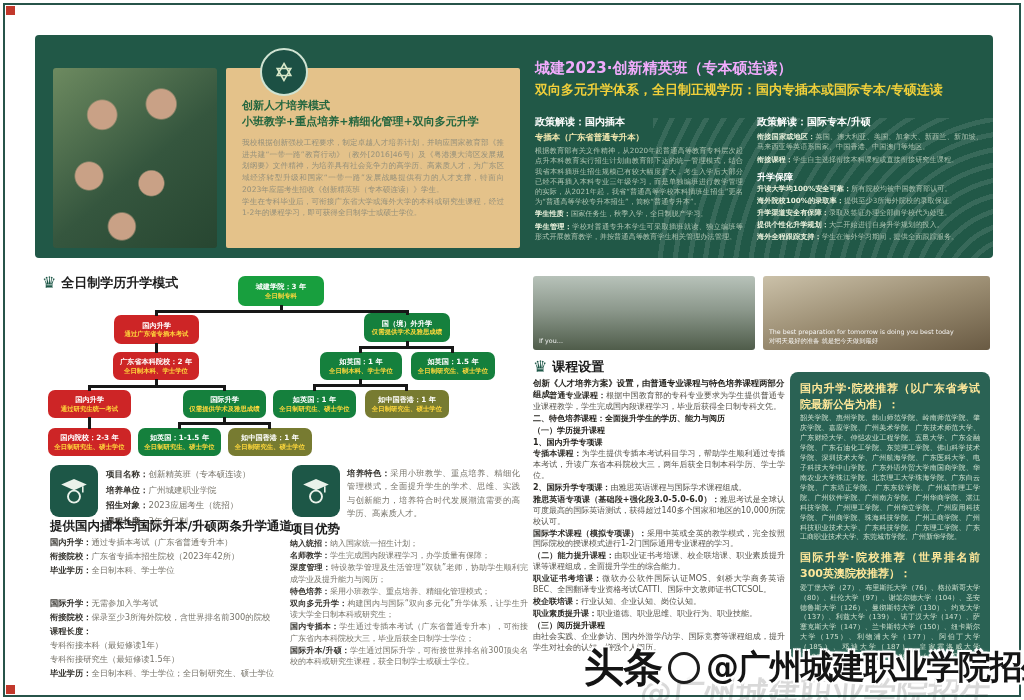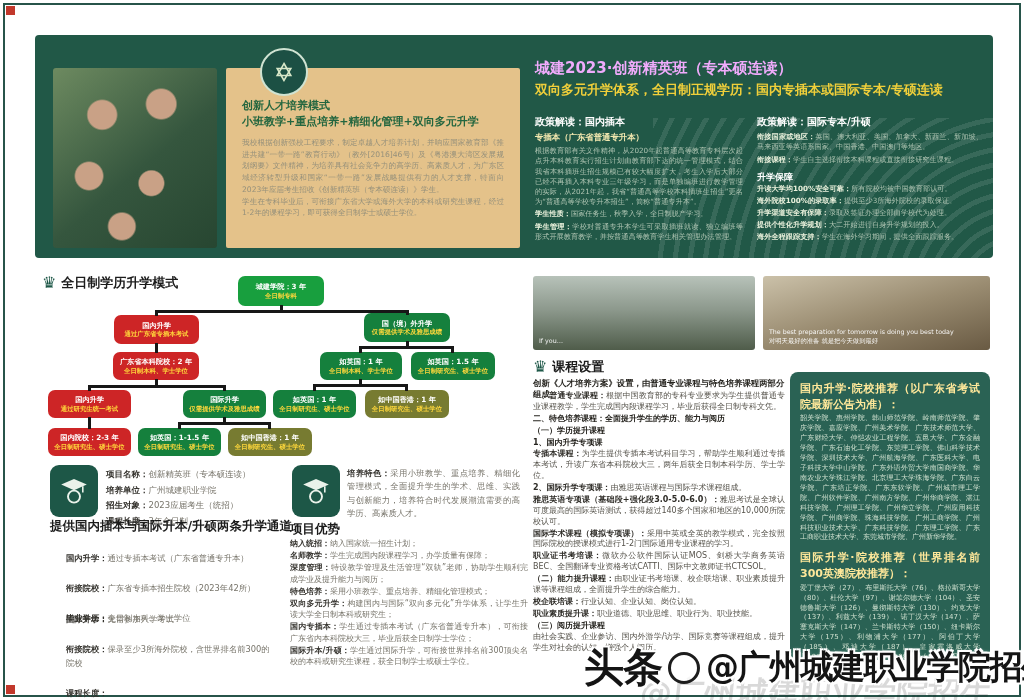--- a/index.html
+++ b/index.html
@@ -49,21 +49,21 @@
   .conn{position:absolute;background:#171717;}
 
   
   .cap-tile{position:absolute;width:48px;height:52px;background:#1d5747;border-radius:9px;
      display:flex;align-items:center;justify-content:center;}
   .info-rows{position:absolute;font-size:8.5px;line-height:1.85;color:#77746a;}
   .info-rows .lbl{color:#35332e;font-weight:bold;}
   .sec-title{position:absolute;font-size:12.5px;font-weight:bold;color:#1c1c1c;}
   .kv-list{position:absolute;font-size:8.3px;line-height:1.68;color:#77746a;}
   .kv-list .lbl{color:#35332e;font-weight:bold;}
-  .kv-list p{margin:16px;}
+  .kv-list p{margin:0;}
 
   .feature-text{position:absolute;left:347px;top:467px;width:173px;font-size:8.3px;line-height:1.6;
      color:#77746a;text-align:justify;}
   .feature-text .lbl{color:#35332e;font-weight:bold;}
   .adv-list{position:absolute;left:290px;top:538px;width:238px;font-size:8px;line-height:1.4;color:#77746a;text-align:justify;}
   .adv-list p{margin:0 0 1px 0;}
   .adv-list .lbl{color:#35332e;font-weight:bold;}
 
   
   .photo{position:absolute;top:276px;height:74px;border-radius:3px;overflow:hidden;}
@@ -298,22 +298,22 @@
 
   <div class="course-list">
     <p><span class="lbl">一、普通专业课程：</span><span>根据中国教育部的专科专业要求为学生提供普通专业课程教学，学生完成国内段课程学习，毕业后获得全日制专科文凭。</span></p>
     <p class="c-head">二、特色培养课程：全面提升学生的学历、能力与阅历</p>
     <p class="c-head">（一）学历提升课程</p>
     <p class="c-head">1、国内升学专项课</p>
     <p><span class="lbl">专插本课程：</span><span>为学生提供专插本考试科目学习，帮助学生顺利通过专插本考试，升读广东省本科院校大三，两年后获全日制本科学历、学士学位。</span></p>
     <p><span class="lbl">2、国际升学专项课：</span><span>由雅思英语课程与国际学术课程组成。</span></p>
     <p><span class="lbl">雅思英语专项课（基础段+强化段3.0-5.0-6.0）：</span><span>雅思考试是全球认可度最高的国际英语测试，获得超过140多个国家和地区的10,000所院校认可。</span></p>
     <p><span class="lbl">国际学术课程（模拟专项课）：</span><span>采用中英或全英的教学模式，完全按照国际院校的授课模式进行1-2门国际通用专业课程的学习。</span></p>
+    <p><span class="lbl">（二）能力提升课程：</span><span>由职业证书考培课、校企联培课、职业素质提升课等课程组成，全面提升学生的综合能力。</span></p>
     <p><span class="lbl">职业证书考培课：</span><span>微软办公软件国际认证MOS、剑桥大学商务英语BEC、全国翻译专业资格考试CATTI、国际中文教师证书CTCSOL。</span></p>
-    <p><span class="lbl">（二）能力提升课程：</span><span>由职业证书考培课、校企联培课、职业素质提升课等课程组成，全面提升学生的综合能力。</span></p>
     <p><span class="lbl">校企联培课：</span><span>行业认知、企业认知、岗位认知。</span></p>
     <p><span class="lbl">职业素质提升课：</span><span>职业道德、职业思维、职业行为、职业技能。</span></p>
     <p class="c-head">（三）阅历提升课程</p>
     <p>由社会实践、企业参访、国内外游学/访学、国际竞赛等课程组成，提升学生对社会的认知，增强个人阅历。</p>
   </div>
 
   <div class="reco-panel">
     <div class="blk">
       <h5>国内升学·院校推荐（以广东省考试院最新公告为准）：</h5>
       <span>韶关学院、惠州学院、韩山师范学院、岭南师范学院、肇庆学院、嘉应学院、广州美术学院、广东技术师范大学、广东财经大学、仲恺农业工程学院、五邑大学、广东金融学院、广东石油化工学院、东莞理工学院、佛山科学技术学院、深圳技术大学、广州航海学院、广东医科大学、电子科技大学中山学院、广东外语外贸大学南国商学院、华南农业大学珠江学院、北京理工大学珠海学院、广东白云学院、广东培正学院、广东东软学院、广州城市理工学院、广州软件学院、广州南方学院、广州华商学院、湛江科技学院、广州理工学院、广州华立学院、广州应用科技学院、广州商学院、珠海科技学院、广州工商学院、广州科技职业技术大学、广东科技学院、广东理工学院、广东工商职业技术大学、东莞城市学院、广州新华学院。</span>

